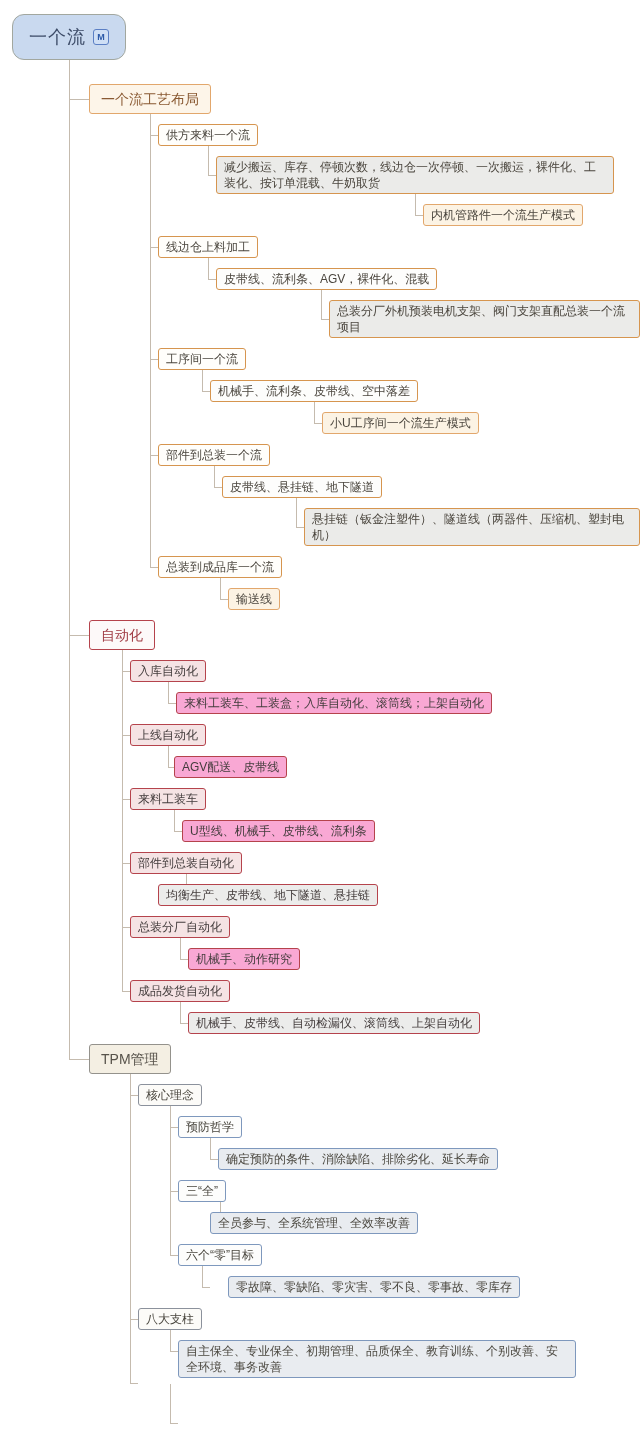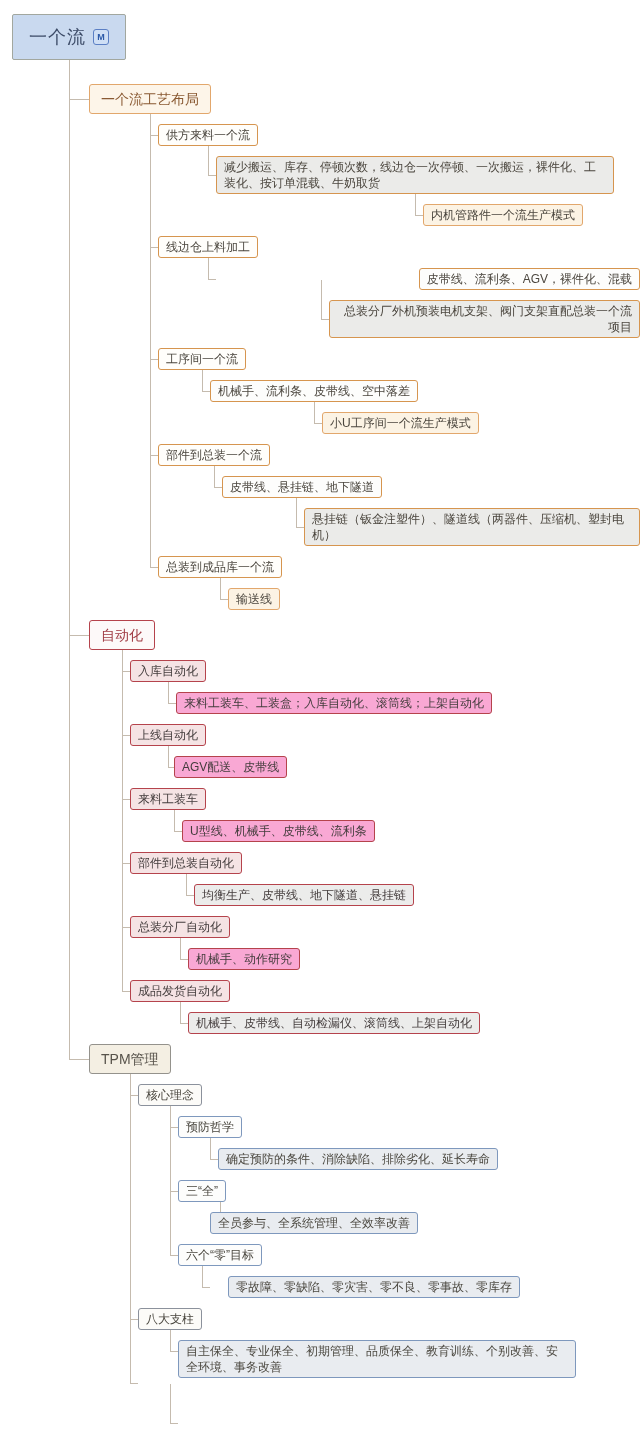--- a/index.html
+++ b/index.html
@@ -23,21 +23,21 @@
     border-radius:3px;
     font-size:12px;line-height:16px;
     color:#4b463e;
     margin:0 0 10px 0;
     vertical-align:top;
   }
   .kids{position:relative;}
   
   .v-root{
     font-size:18px;line-height:24px;letter-spacing:1px;
-    padding:10px 16px;border-radius:2px;
+    padding:10px 16px;border-radius:12px;
     background:#c9d9ef;border-color:#a2a79f;color:#3d4c68;
     margin-bottom:24px;
   }
   .marker{
     display:inline-block;width:14px;height:14px;line-height:14px;
     margin-left:7px;border-radius:3px;
     background:#cfdff5;border:1px solid #5b7fc4;color:#2d5aa8;
     font-size:9px;font-weight:bold;text-align:center;
     letter-spacing:0;vertical-align:3px;
   }
@@ -66,21 +66,21 @@
 <body>
 
 <div id="canvas">
     <div class="branch"><div class="node v-root"><span>一个流</span><span class="marker">M</span></div><div class="kids" style="margin-left: 77px;">
         <div class="branch"><div class="node v-b1-l1"><span>一个流工艺布局</span></div><div class="kids" style="margin-left: 69px;">
             <div class="branch"><div class="node v-b1-l2"><span>供方来料一个流</span></div><div class="kids" style="margin-left: 58px;">
                 <div class="branch"><div class="node v-b1-gray"><span>减少搬运、库存、停顿次数，线边仓一次停顿、一次搬运，裸件化、工装化、按订单混载、牛奶取货</span></div><div class="kids" style="margin-left: 207px;">
                     <div class="branch"><div class="node v-b1-cream"><span>内机管路件一个流生产模式</span></div></div>
                   </div></div>
               </div></div>
-            <div class="branch"><div class="node v-b1-l2"><span>线边仓上料加工</span></div><div class="kids" style="margin-left: 58px; text-align: right;">
+            <div class="branch"><div class="node v-b1-l2"><span>线边仓上料加工</span></div><div class="kids" style="margin-left: 58px;">
                 <div class="branch"><div class="node v-b1-white"><span>皮带线、流利条、AGV，裸件化、混载</span></div><div class="kids" style="margin-left: 113px;">
                     <div class="branch"><div class="node v-b1-gray"><span>总装分厂外机预装电机支架、阀门支架直配总装一个流项目</span></div></div>
                   </div></div>
               </div></div>
             <div class="branch"><div class="node v-b1-l2"><span>工序间一个流</span></div><div class="kids" style="margin-left: 52px;">
                 <div class="branch"><div class="node v-b1-white"><span>机械手、流利条、皮带线、空中落差</span></div><div class="kids" style="margin-left: 112px;">
                     <div class="branch"><div class="node v-b1-cream"><span>小U工序间一个流生产模式</span></div></div>
                   </div></div>
               </div></div>
             <div class="branch"><div class="node v-b1-l2"><span>部件到总装一个流</span></div><div class="kids" style="margin-left: 64px;">
@@ -95,21 +95,21 @@
         <div class="branch"><div class="node v-b2-l1"><span>自动化</span></div><div class="kids" style="margin-left: 41px;">
             <div class="branch"><div class="node v-b2-l2"><span>入库自动化</span></div><div class="kids" style="margin-left: 46px;">
                 <div class="branch"><div class="node v-b2-pink"><span>来料工装车、工装盒；入库自动化、滚筒线；上架自动化</span></div></div>
               </div></div>
             <div class="branch"><div class="node v-b2-l2"><span>上线自动化</span></div><div class="kids" style="margin-left: 44px;">
                 <div class="branch"><div class="node v-b2-pink"><span>AGV配送、皮带线</span></div></div>
               </div></div>
             <div class="branch"><div class="node v-b2-l2"><span>来料工装车</span></div><div class="kids" style="margin-left: 52px;">
                 <div class="branch"><div class="node v-b2-pink"><span>U型线、机械手、皮带线、流利条</span></div></div>
               </div></div>
-            <div class="branch"><div class="node v-b2-l2"><span>部件到总装自动化</span></div><div class="kids" style="margin-left: 64px;">
+            <div class="branch"><div class="node v-b2-l2"><span>部件到总装自动化</span></div><div class="kids" style="margin-left: 28px;">
                 <div class="branch"><div class="node v-b2-gray"><span>均衡生产、皮带线、地下隧道、悬挂链</span></div></div>
               </div></div>
             <div class="branch"><div class="node v-b2-l2"><span>总装分厂自动化</span></div><div class="kids" style="margin-left: 58px;">
                 <div class="branch"><div class="node v-b2-pink"><span>机械手、动作研究</span></div></div>
               </div></div>
             <div class="branch"><div class="node v-b2-l2"><span>成品发货自动化</span></div><div class="kids" style="margin-left: 58px;">
                 <div class="branch"><div class="node v-b2-gray"><span>机械手、皮带线、自动检漏仪、滚筒线、上架自动化</span></div></div>
               </div></div>
           </div></div>
         <div class="branch"><div class="node v-b3-l1"><span>TPM管理</span></div><div class="kids" style="margin-left: 49px;">

